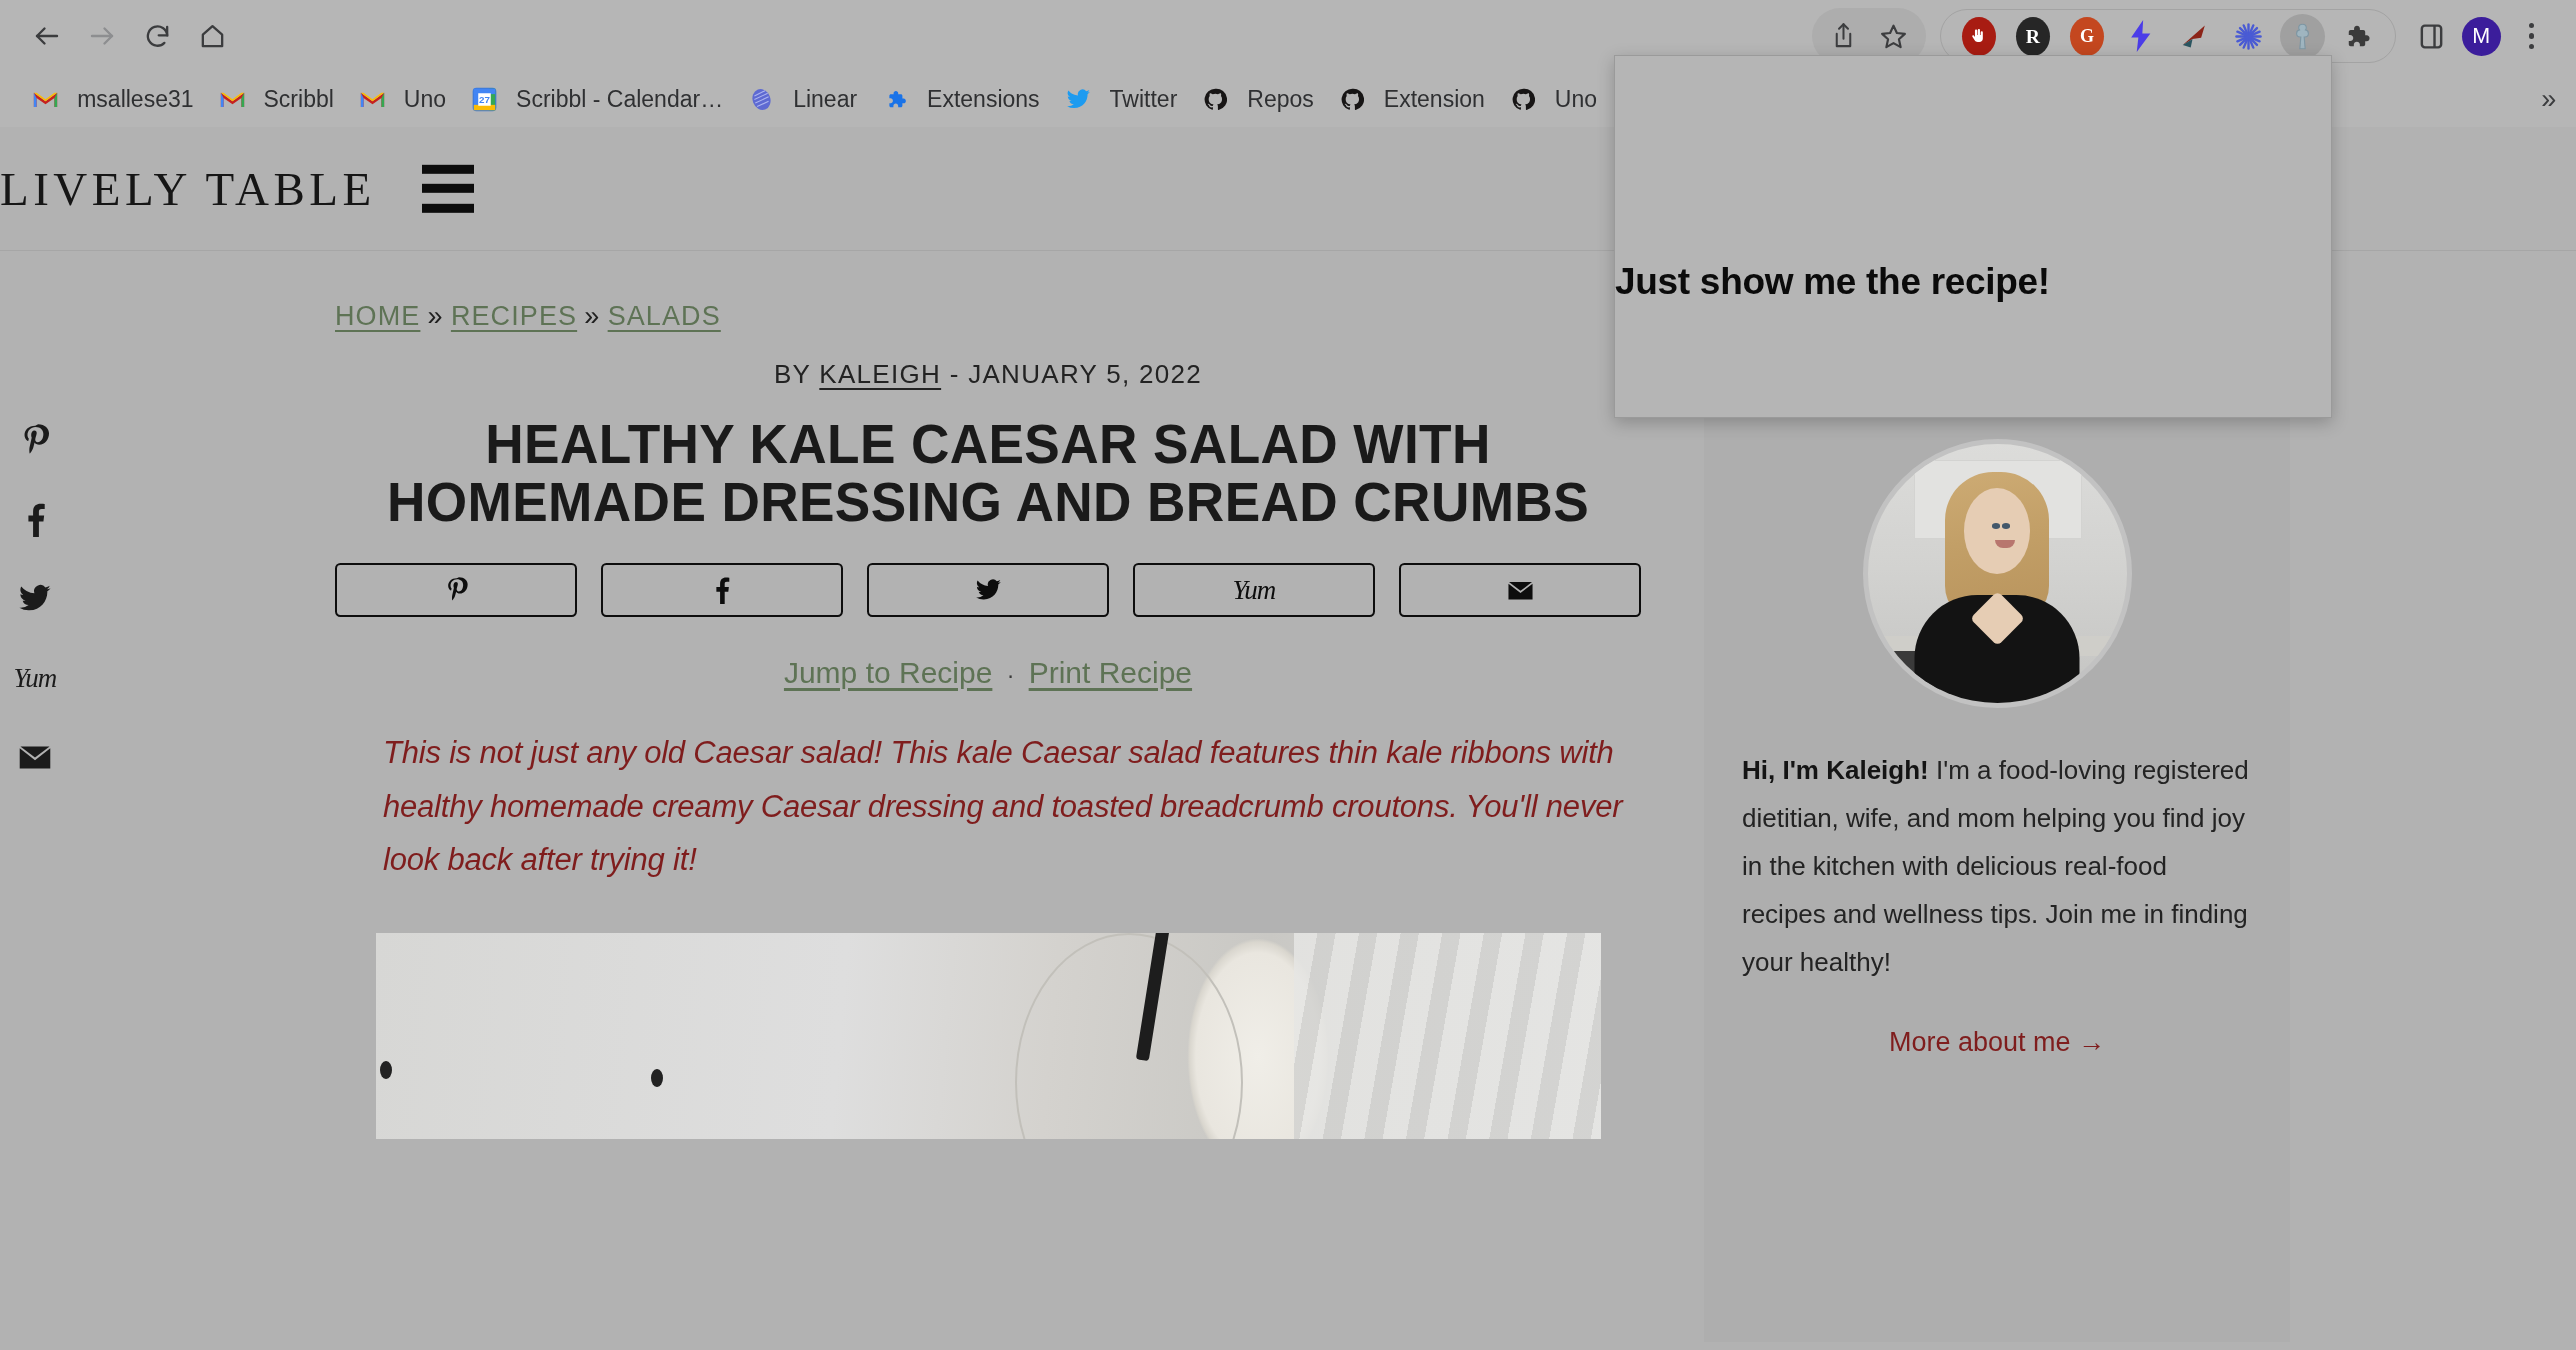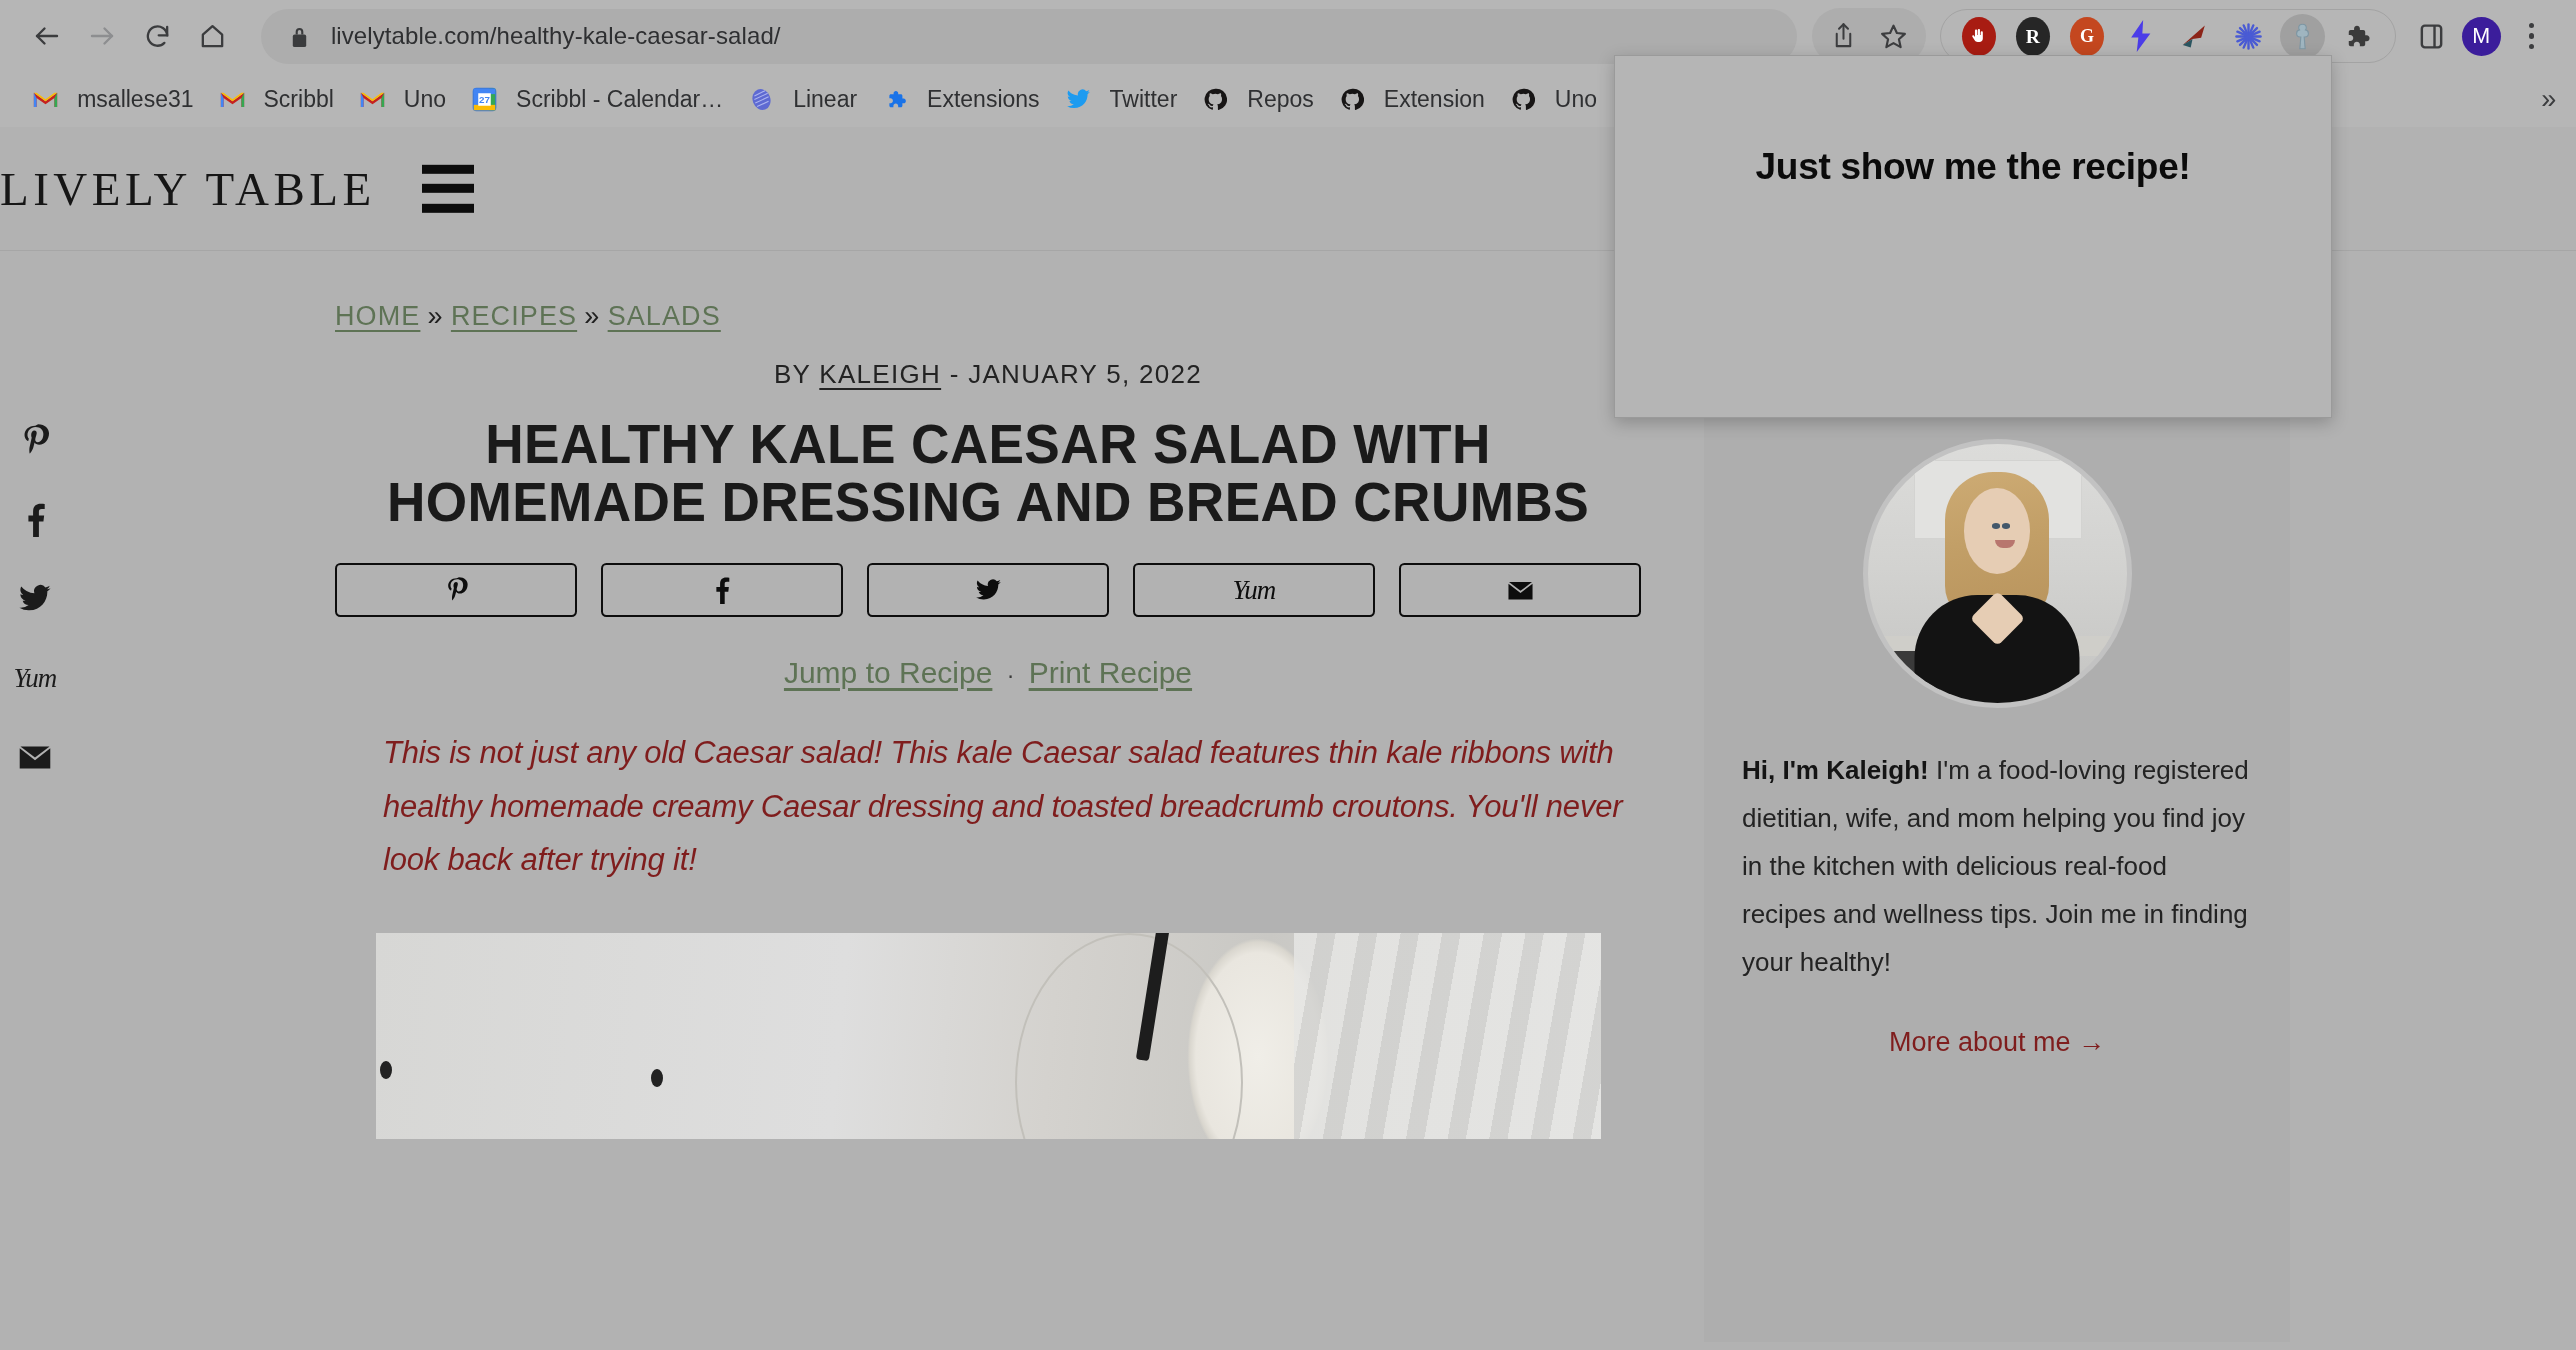--- a/index.html
+++ b/index.html
@@ -472,21 +472,21 @@
     position: absolute;
     left: 1614px;
     top: 55px;
     width: 716px;
     height: 361px;
     background: #b5b5b5;
     border: 0.9px solid #9a9a9a;
     box-shadow: 0 5.4px 16px rgba(0,0,0,0.22);
     z-index: 50;
     display: flex;
-    flex-direction: column;
+    flex-direction: row;
     align-items: center;
   }
   .popup-title {
     margin-top: 90px;
     font-size: 37px;
     font-weight: 700;
     color: #0b0b0b;
     font-family: "Liberation Sans", sans-serif;
     letter-spacing: -0.3px;
   }
@@ -534,29 +534,20 @@
           <path d="M20 11a8 8 0 1 0-2.3 6.3"></path>
           <polyline points="20,4 20,11 13,11"></polyline>
         </svg>
     </div>
     <div class="nav-btn">
       <svg width="29" height="29" viewBox="0 0 24 24" fill="none" stroke="currentColor" stroke-width="1.9" stroke-linejoin="round">
           <path d="M4 10.5 12 3.5l8 7V20H4z"></path>
         </svg>
     </div>
 
-    <div class="omnibox">
-      <span class="lock-icon">
-        <svg width="23" height="27" viewBox="0 0 24 26" fill="currentColor">
-            <rect x="5" y="11" width="14" height="13" rx="2"></rect>
-            <path d="M8 11V8a4 4 0 0 1 8 0v3h-2.2V8a1.8 1.8 0 0 0-3.6 0v3z"></path>
-          </svg>
-      </span>
-      <span class="url-text">livelytable.com/healthy-kale-caesar-salad/</span>
-    </div>
 
     <div class="toolbar-right">
       <div class="share-star-group">
         <div class="tb-icon">
           <svg width="27" height="30" viewBox="0 0 24 26" fill="none" stroke="currentColor" stroke-width="1.8" stroke-linecap="round" stroke-linejoin="round">
               <path d="M6 11v11h12V11"></path>
               <path d="M12 2.5v13"></path>
               <polyline points="8,6.5 12,2.5 16,6.5"></polyline>
             </svg>
         </div>

